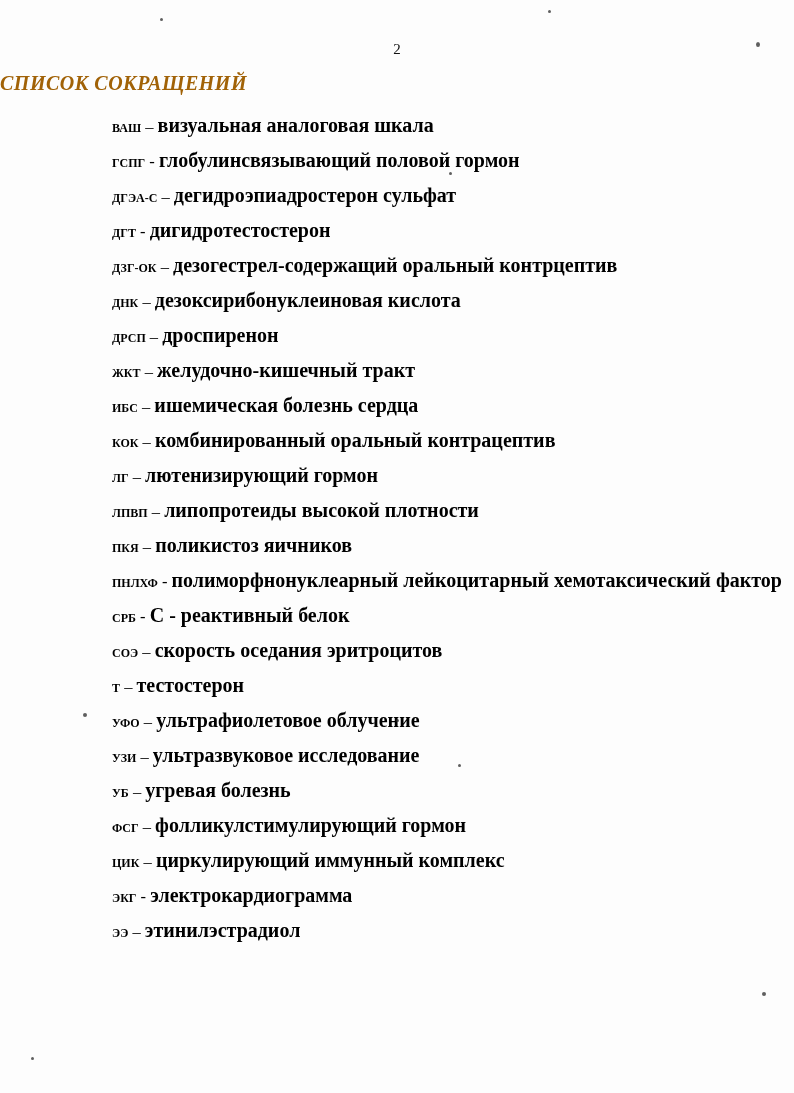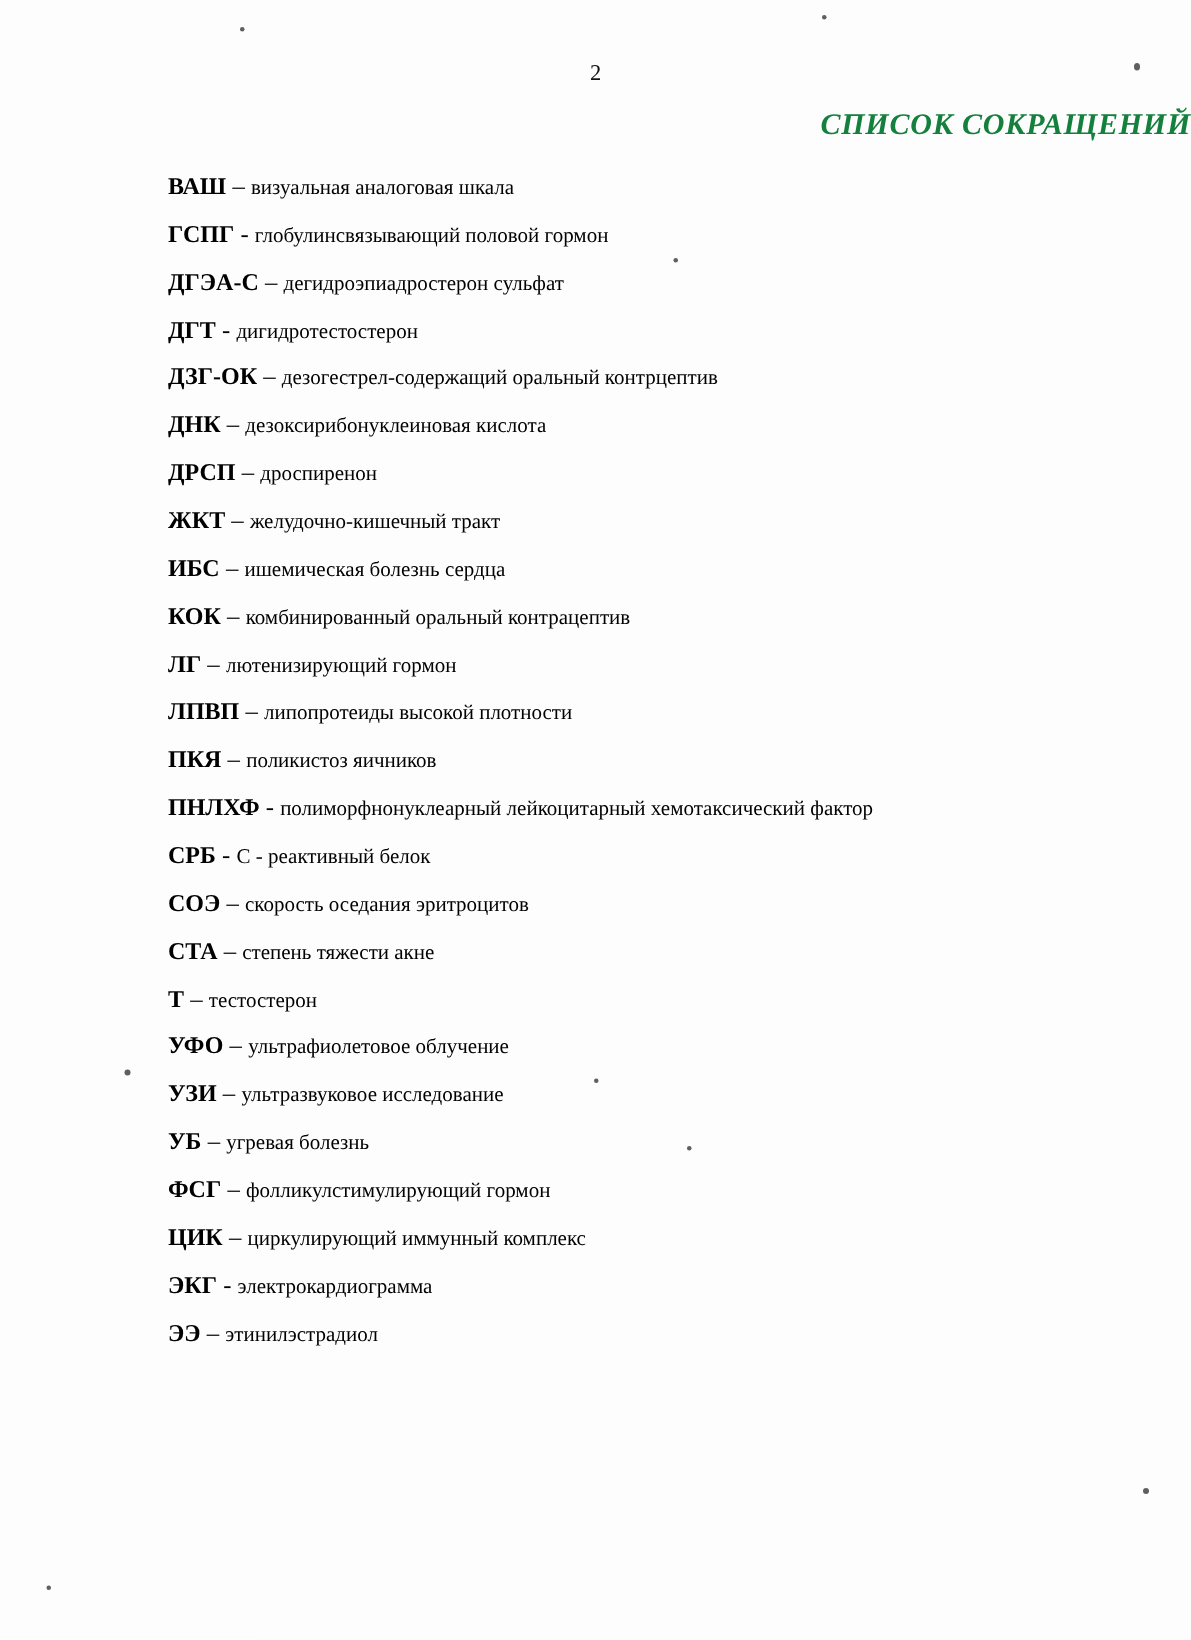--- a/index.html
+++ b/index.html
@@ -28,51 +28,51 @@
     text-align: center;
     font-size: 15px;
     line-height: 1;
     color: #111;
   }
   .doc-title {
     position: absolute;
     top: 72px;
     left: 0;
     width: 794px;
-    text-align: right;
+    text-align: left;
     font-size: 20px;
     font-weight: bold;
     font-style: italic;
     letter-spacing: 0.5px;
-    color: #15803d;
+    color: #a16207;
   }
   .abbr-list {
     position: absolute;
     top: 113px;
     left: 112px;
     width: 660px;
   }
   .abbr-row {
     display: block;
     margin-bottom: 9.4px;
     font-size: 16.5px;
     line-height: 1.28;
     white-space: nowrap;
     color: #000;
   }
   .abbr-term {
     font-weight: bold;
-    font-size: 16px;
+    font-size: 12px;
   }
   .abbr-sep {
     font-weight: normal;
   }
   .abbr-def {
-    font-weight: normal;
-    font-size: 14px;
+    font-weight: bold;
+    font-size: 20px;
   }
   
   .speck {
     position: absolute;
     background: #2a2a2a;
     border-radius: 50%;
     opacity: 0.75;
   }
 </style>
 </head>
@@ -94,21 +94,20 @@
       <div class="abbr-row"><span class="abbr-term">ДРСП</span> <span class="abbr-sep">–</span> <span class="abbr-def">дроспиренон</span></div>
       <div class="abbr-row"><span class="abbr-term">ЖКТ</span> <span class="abbr-sep">–</span> <span class="abbr-def">желудочно-кишечный тракт</span></div>
       <div class="abbr-row"><span class="abbr-term">ИБС</span> <span class="abbr-sep">–</span> <span class="abbr-def">ишемическая болезнь сердца</span></div>
       <div class="abbr-row"><span class="abbr-term">КОК</span> <span class="abbr-sep">–</span> <span class="abbr-def">комбинированный оральный контрацептив</span></div>
       <div class="abbr-row"><span class="abbr-term">ЛГ</span> <span class="abbr-sep">–</span> <span class="abbr-def">лютенизирующий гормон</span></div>
       <div class="abbr-row"><span class="abbr-term">ЛПВП</span> <span class="abbr-sep">–</span> <span class="abbr-def">липопротеиды высокой плотности</span></div>
       <div class="abbr-row"><span class="abbr-term">ПКЯ</span> <span class="abbr-sep">–</span> <span class="abbr-def">поликистоз яичников</span></div>
       <div class="abbr-row"><span class="abbr-term">ПНЛХФ</span> <span class="abbr-sep">-</span> <span class="abbr-def">полиморфнонуклеарный лейкоцитарный хемотаксический фактор</span></div>
       <div class="abbr-row"><span class="abbr-term">СРБ</span> <span class="abbr-sep">-</span> <span class="abbr-def">С - реактивный белок</span></div>
       <div class="abbr-row"><span class="abbr-term">СОЭ</span> <span class="abbr-sep">–</span> <span class="abbr-def">скорость оседания эритроцитов</span></div>
-      <div class="abbr-row"><span class="abbr-term">СТА</span> <span class="abbr-sep">–</span> <span class="abbr-def">степень тяжести акне</span></div>
       <div class="abbr-row"><span class="abbr-term">Т</span> <span class="abbr-sep">–</span> <span class="abbr-def">тестостерон</span></div>
       <div class="abbr-row"><span class="abbr-term">УФО</span> <span class="abbr-sep">–</span> <span class="abbr-def">ультрафиолетовое облучение</span></div>
       <div class="abbr-row"><span class="abbr-term">УЗИ</span> <span class="abbr-sep">–</span> <span class="abbr-def">ультразвуковое исследование</span></div>
       <div class="abbr-row"><span class="abbr-term">УБ</span> <span class="abbr-sep">–</span> <span class="abbr-def">угревая болезнь</span></div>
       <div class="abbr-row"><span class="abbr-term">ФСГ</span> <span class="abbr-sep">–</span> <span class="abbr-def">фолликулстимулирующий гормон</span></div>
       <div class="abbr-row"><span class="abbr-term">ЦИК</span> <span class="abbr-sep">–</span> <span class="abbr-def">циркулирующий иммунный комплекс</span></div>
       <div class="abbr-row"><span class="abbr-term">ЭКГ</span> <span class="abbr-sep">-</span> <span class="abbr-def">электрокардиограмма</span></div>
       <div class="abbr-row"><span class="abbr-term">ЭЭ</span> <span class="abbr-sep">–</span> <span class="abbr-def">этинилэстрадиол</span></div>
     </div>
 

